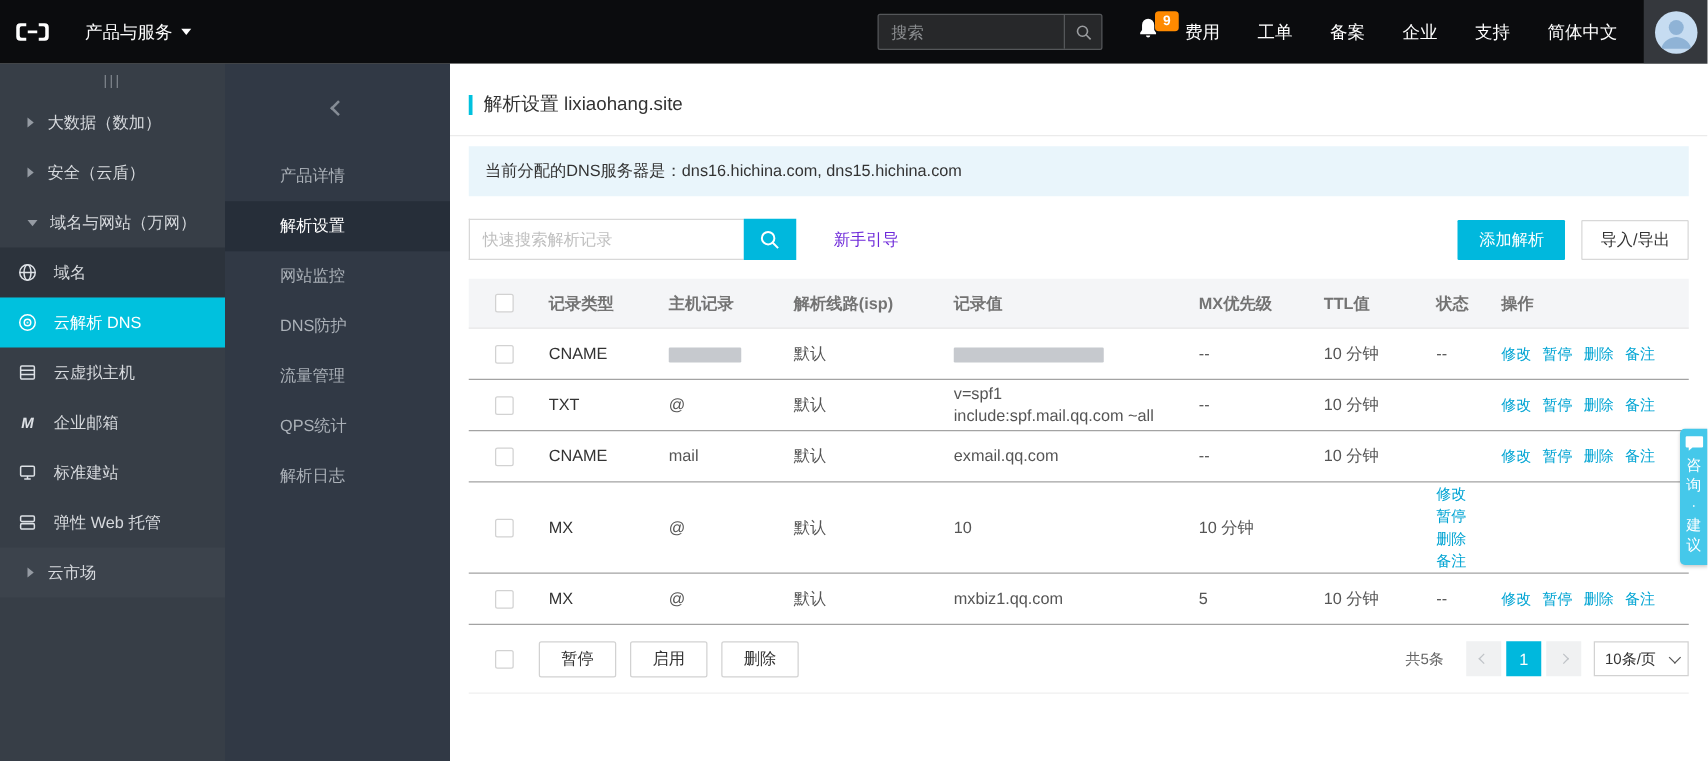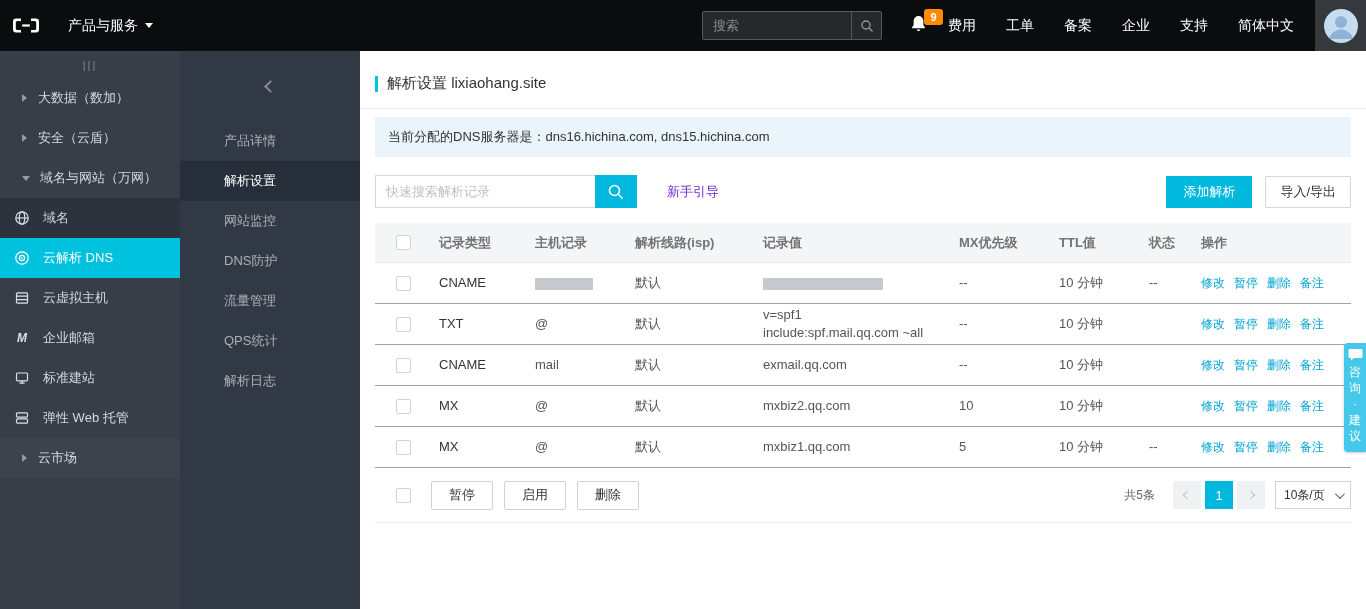--- a/index.html
+++ b/index.html
@@ -320,21 +320,20 @@
           </div>
         </div>
 
         <div class="grid-row trow" data-interactable="false">
           <div class="cell c-check">
               <span class="checkbox" data-interactable="true"></span>
             </div>
           <div class="cell c-type" data-interactable="false">MX</div>
           <div class="cell" data-interactable="false">@</div>
           <div class="cell" data-interactable="false">默认</div>
-          <div class="cell c-value" data-interactable="false">mxbiz2.qq.com</div>
           <div class="cell" data-interactable="false">10</div>
           <div class="cell" data-interactable="false">10 分钟</div>
           <div class="cell" data-interactable="false"></div>
           <div class="cell c-actions" data-interactable="false">
             <a data-interactable="true">修改</a><a data-interactable="true">暂停</a><a data-interactable="true">删除</a><a data-interactable="true">备注</a>
           </div>
         </div>
 
         <div class="grid-row trow" data-interactable="false">
           <div class="cell c-check">

